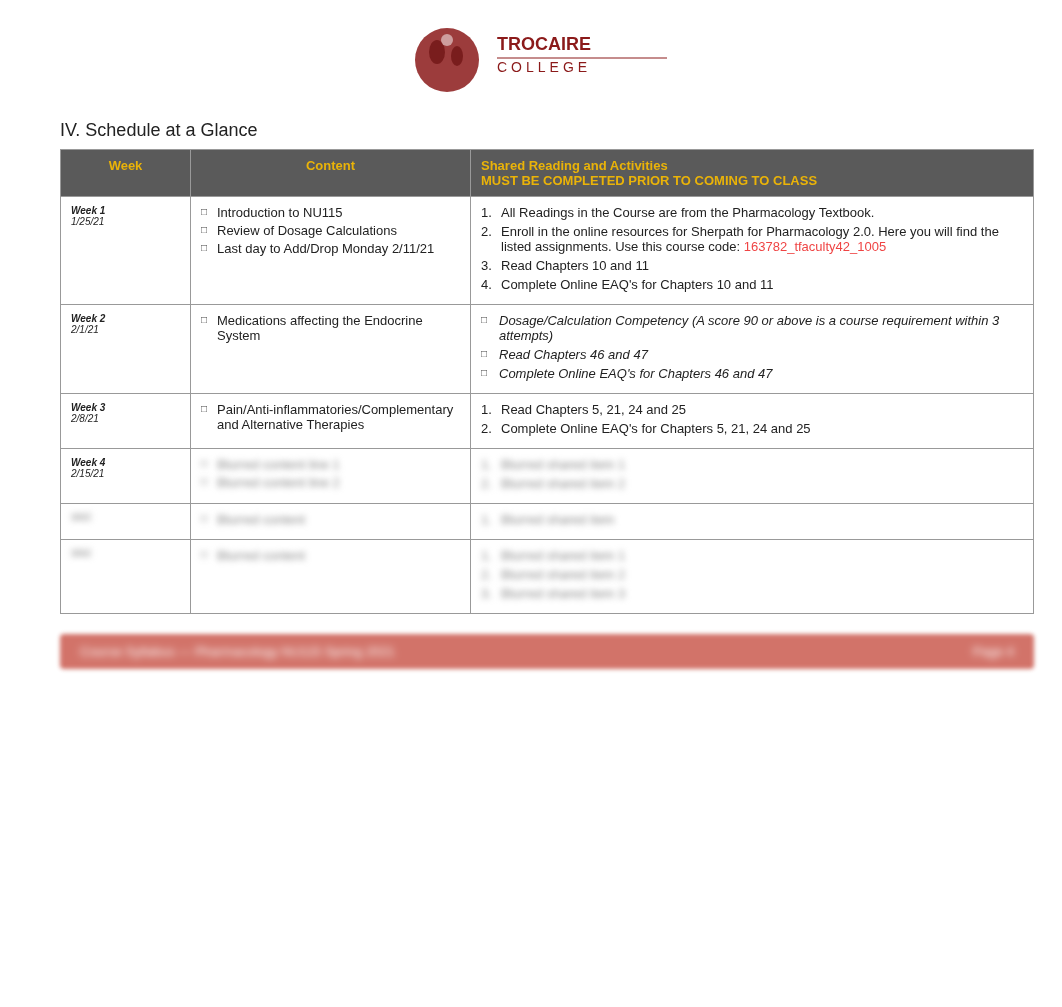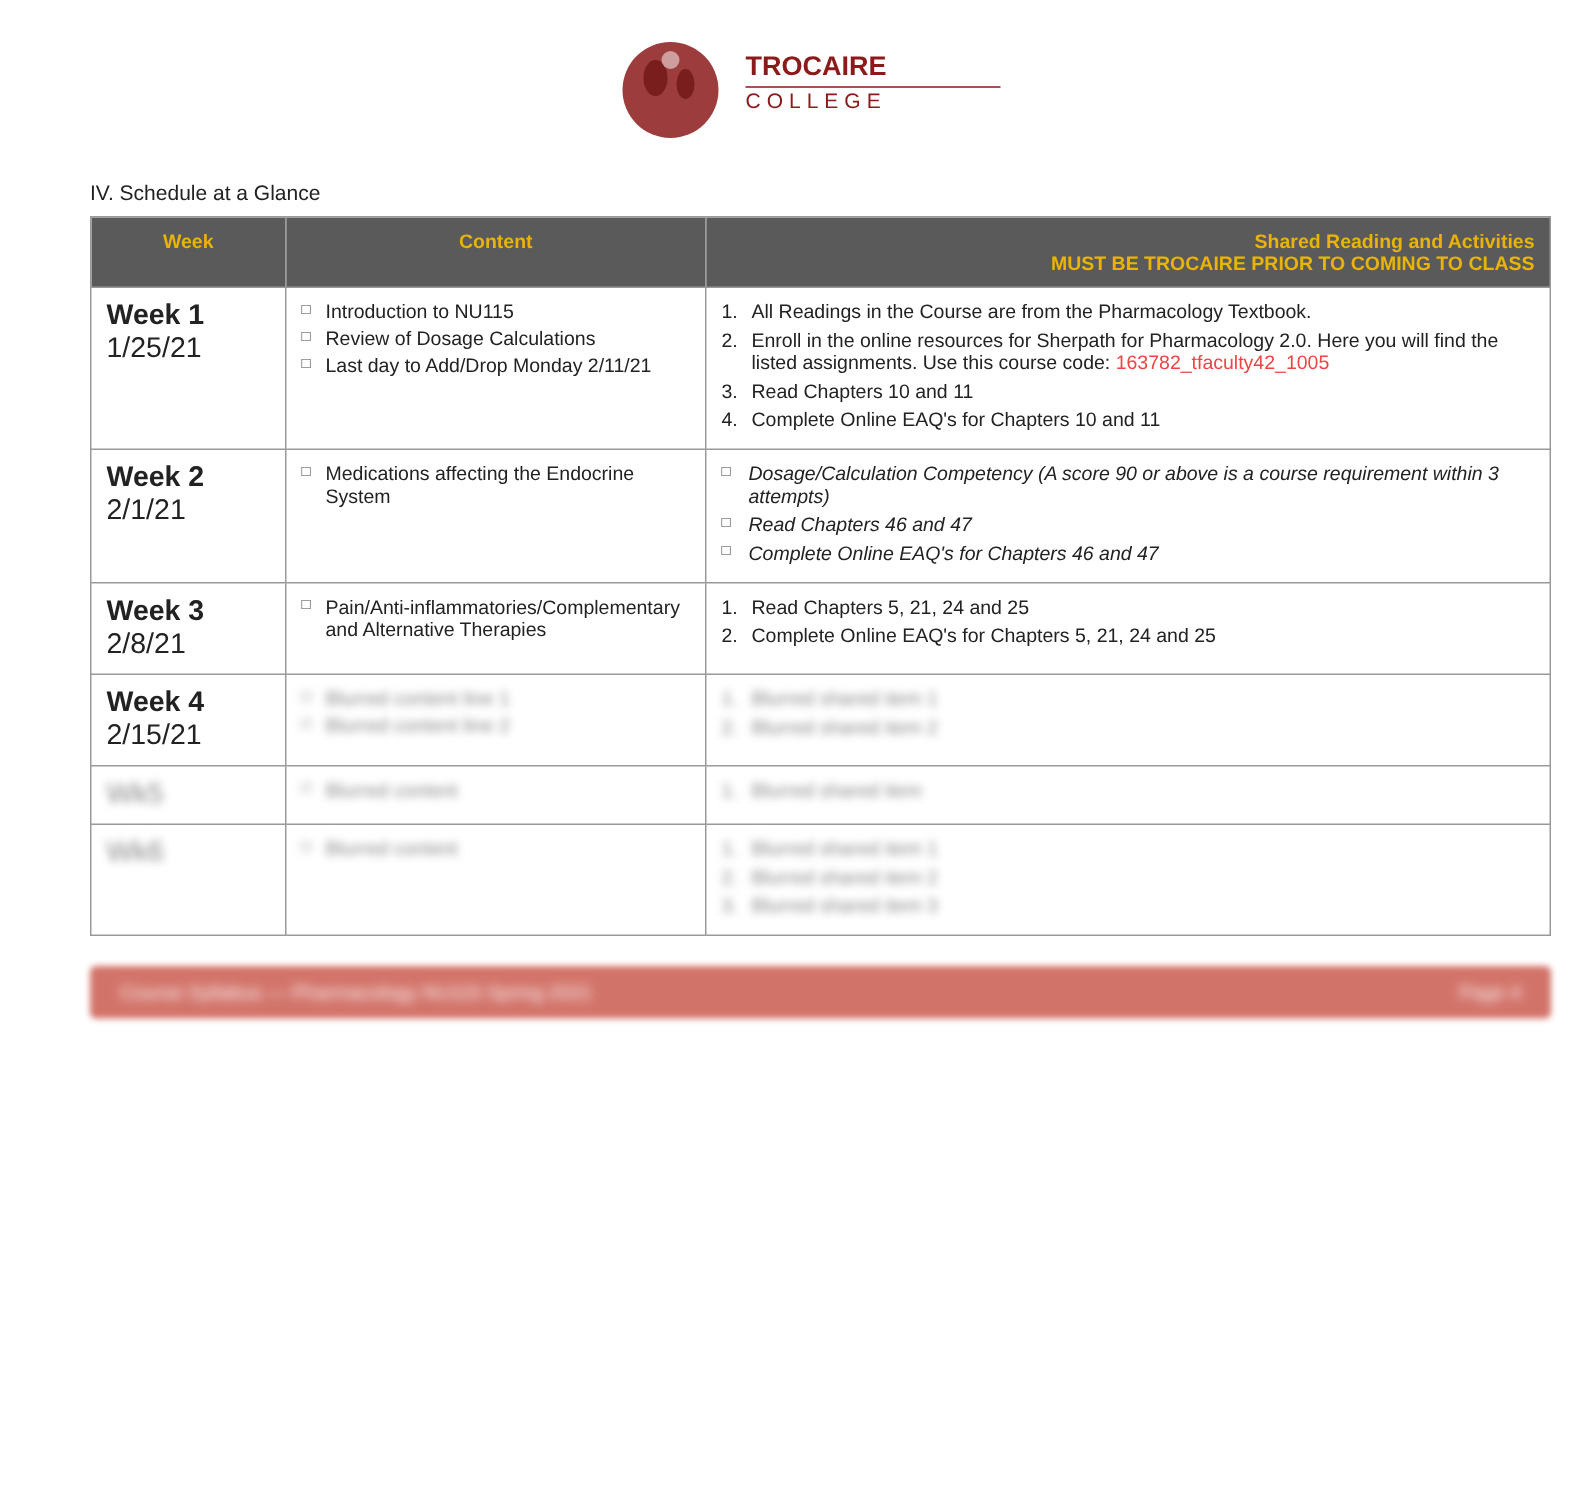--- a/index.html
+++ b/index.html
@@ -22,21 +22,21 @@
       justify-content: center;
       margin-bottom: 20px;
     }
 
     .logo-svg {
       width: 280px;
       height: 80px;
     }
 
     .section-title {
-      font-size: 14px;
+      font-size: 18px;
       font-weight: normal;
       margin-bottom: 8px;
       color: #222;
     }
 
     .schedule-table {
       width: 100%;
       border-collapse: collapse;
       border: 1px solid #999;
     }
@@ -49,30 +49,31 @@
 
     .header-row th {
       background-color: #5a5a5a;
       color: #eab308;
       text-align: center;
       font-weight: bold;
       font-size: 13px;
     }
 
     .header-row th.shared-reading {
-      text-align: right;
+      text-align: left;
     }
 
     .col-week { width: 130px; }
     .col-content { width: 280px; }
     .col-shared { width: auto; }
 
     .week-cell {
-      font-size: 19px;
+      font-size: 10px;
       color: #222;
+      font-style: italic;
     }
 
     .content-list {
       list-style: none;
       padding: 0;
     }
 
     .content-list li {
       margin-bottom: 3px;
       padding-left: 16px;
@@ -175,21 +176,21 @@
 
   <div class="section-title">IV. Schedule at a Glance</div>
 
   <table class="schedule-table">
     <thead>
       <tr class="header-row">
         <th class="col-week">Week</th>
         <th class="col-content">Content</th>
         <th class="col-shared shared-reading">
           <span>Shared Reading and Activities</span><br>
-          <span>MUST BE TROCAIRE PRIOR TO COMING TO CLASS</span>
+          <span>MUST BE COMPLETED PRIOR TO COMING TO CLASS</span>
         </th>
       </tr>
     </thead>
     <tbody id="table-body">
     <tr>
           <td class="week-cell"><strong>Week 1</strong><br>1/25/21</td>
           <td>
             <ul class="content-list">
               <li>Introduction to NU115</li>
               <li>Review of Dosage Calculations</li>

